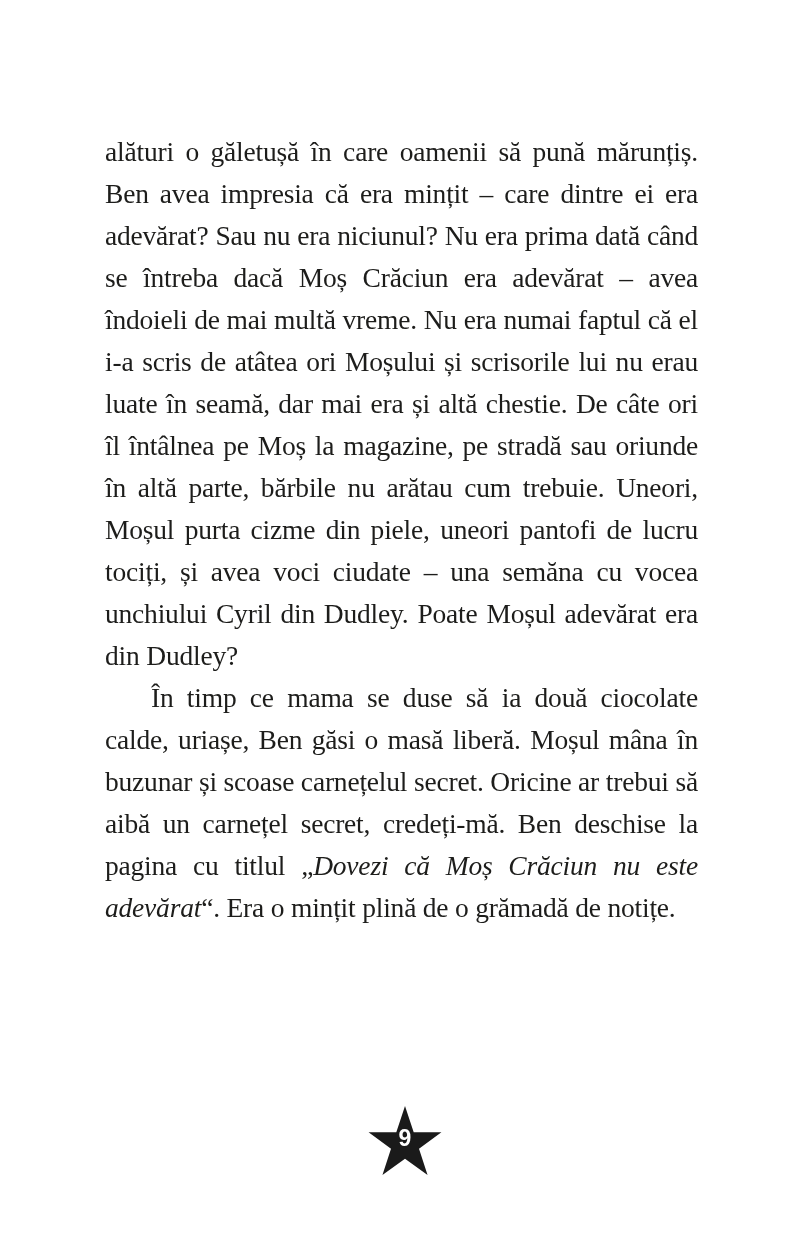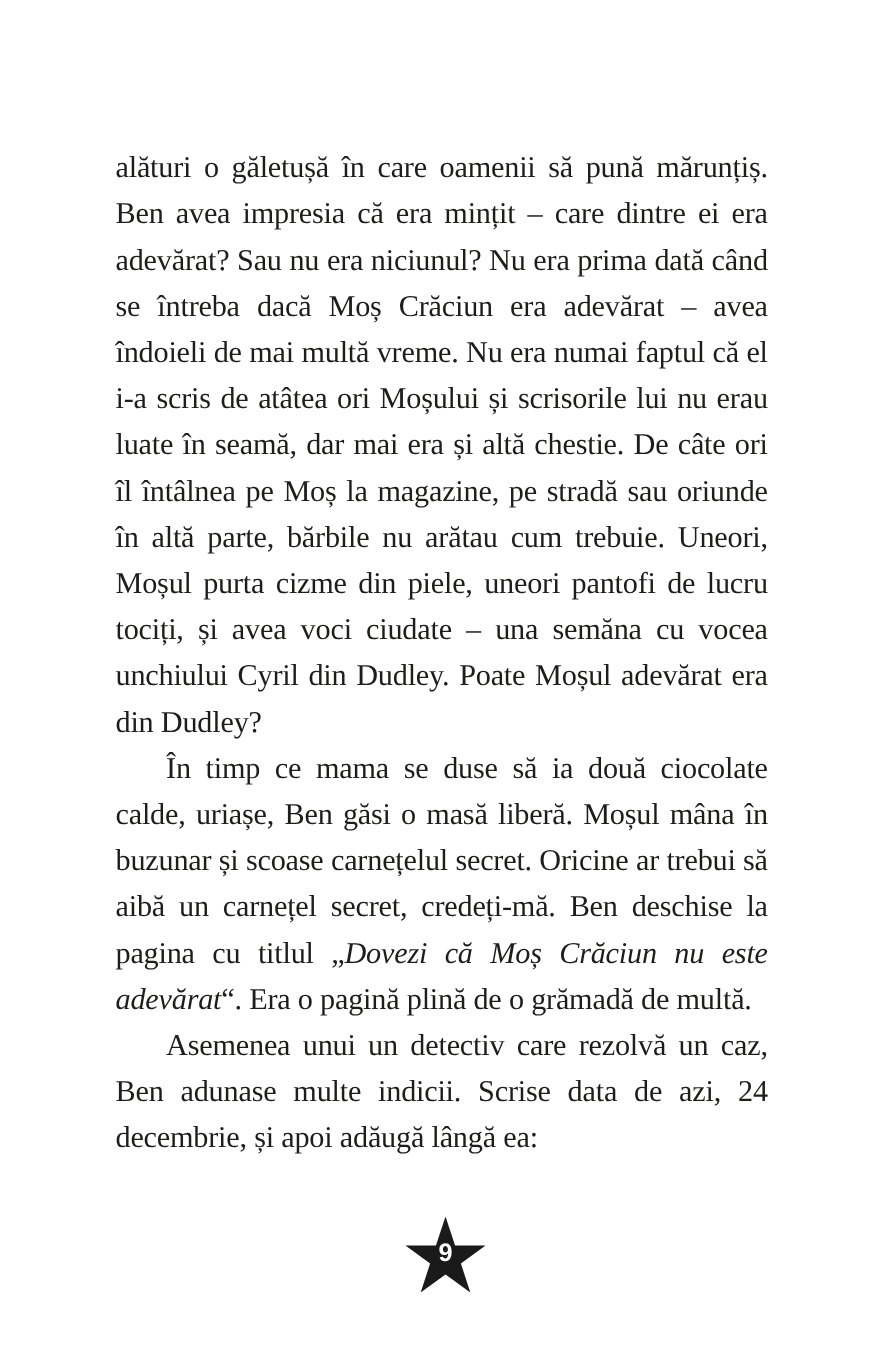--- a/index.html
+++ b/index.html
@@ -61,23 +61,22 @@
   }
 </style>
 </head>
 <body>
 
 <div class="page">
 
   <div class="text-block">
     <p class="para"><span>alături o găletușă în care oamenii să pună mărunțiș. Ben avea impresia că era mințit – care dintre ei era adevărat? Sau nu era niciunul? Nu era prima dată când se întreba dacă Moș Crăciun era adevărat – avea îndoieli de mai multă vreme. Nu era numai faptul că el i-a scris de atâtea ori Moșului și scrisorile lui nu erau luate în seamă, dar mai era și altă chestie. De câte ori îl întâlnea pe Moș la magazine, pe stradă sau oriunde în altă parte, bărbile nu arătau cum trebuie. Uneori, Moșul purta cizme din piele, uneori pantofi de lucru tociți, și avea voci ciudate – una semăna cu vocea unchiului Cyril din Dudley. Poate Moșul adevărat era din Dudley?</span></p>
 
-    <p class="para indent"><span>În timp ce mama se duse să ia două ciocolate calde, uriașe, Ben găsi o masă liberă. Moșul mâna în buzunar și scoase carnețelul secret. Oricine ar trebui să aibă un carnețel secret, credeți-mă. Ben deschise la pagina cu titlul „</span><span class="it">Dovezi că Moș Crăciun nu este adevărat</span><span>“. Era o pagină plină de o grămadă de multă.</span></p>
+    <p class="para indent"><span>În timp ce mama se duse să ia două ciocolate calde, uriașe, Ben găsi o masă liberă. Moșul mâna în buzunar și scoase carnețelul secret. Oricine ar trebui să aibă un carnețel secret, credeți-mă. Ben deschise la pagina cu titlul „</span><span class="it">Dovezi că Moș Crăciun nu este adevărat</span><span>“. Era o mințit plină de o grămadă de notițe.</span></p>
 
-    <p class="para indent"><span>Asemenea unui un detectiv care rezolvă un caz, Ben adunase multe indicii. Scrise data de azi, 24 decembrie, și apoi adăugă lângă ea:</span></p>
   </div>
 
   <div class="star-wrap">
     <svg viewBox="0 0 100 96" aria-hidden="true">
       <polygon points="50,0 61.76,35.62 99.24,35.62 68.92,57.64 80.50,93.26 50,71.25 19.50,93.26 31.08,57.64 0.76,35.62 38.24,35.62" fill="#1a1a1a"></polygon>
     </svg>
     <span class="star-num">9</span>
   </div>
 
 </div>

